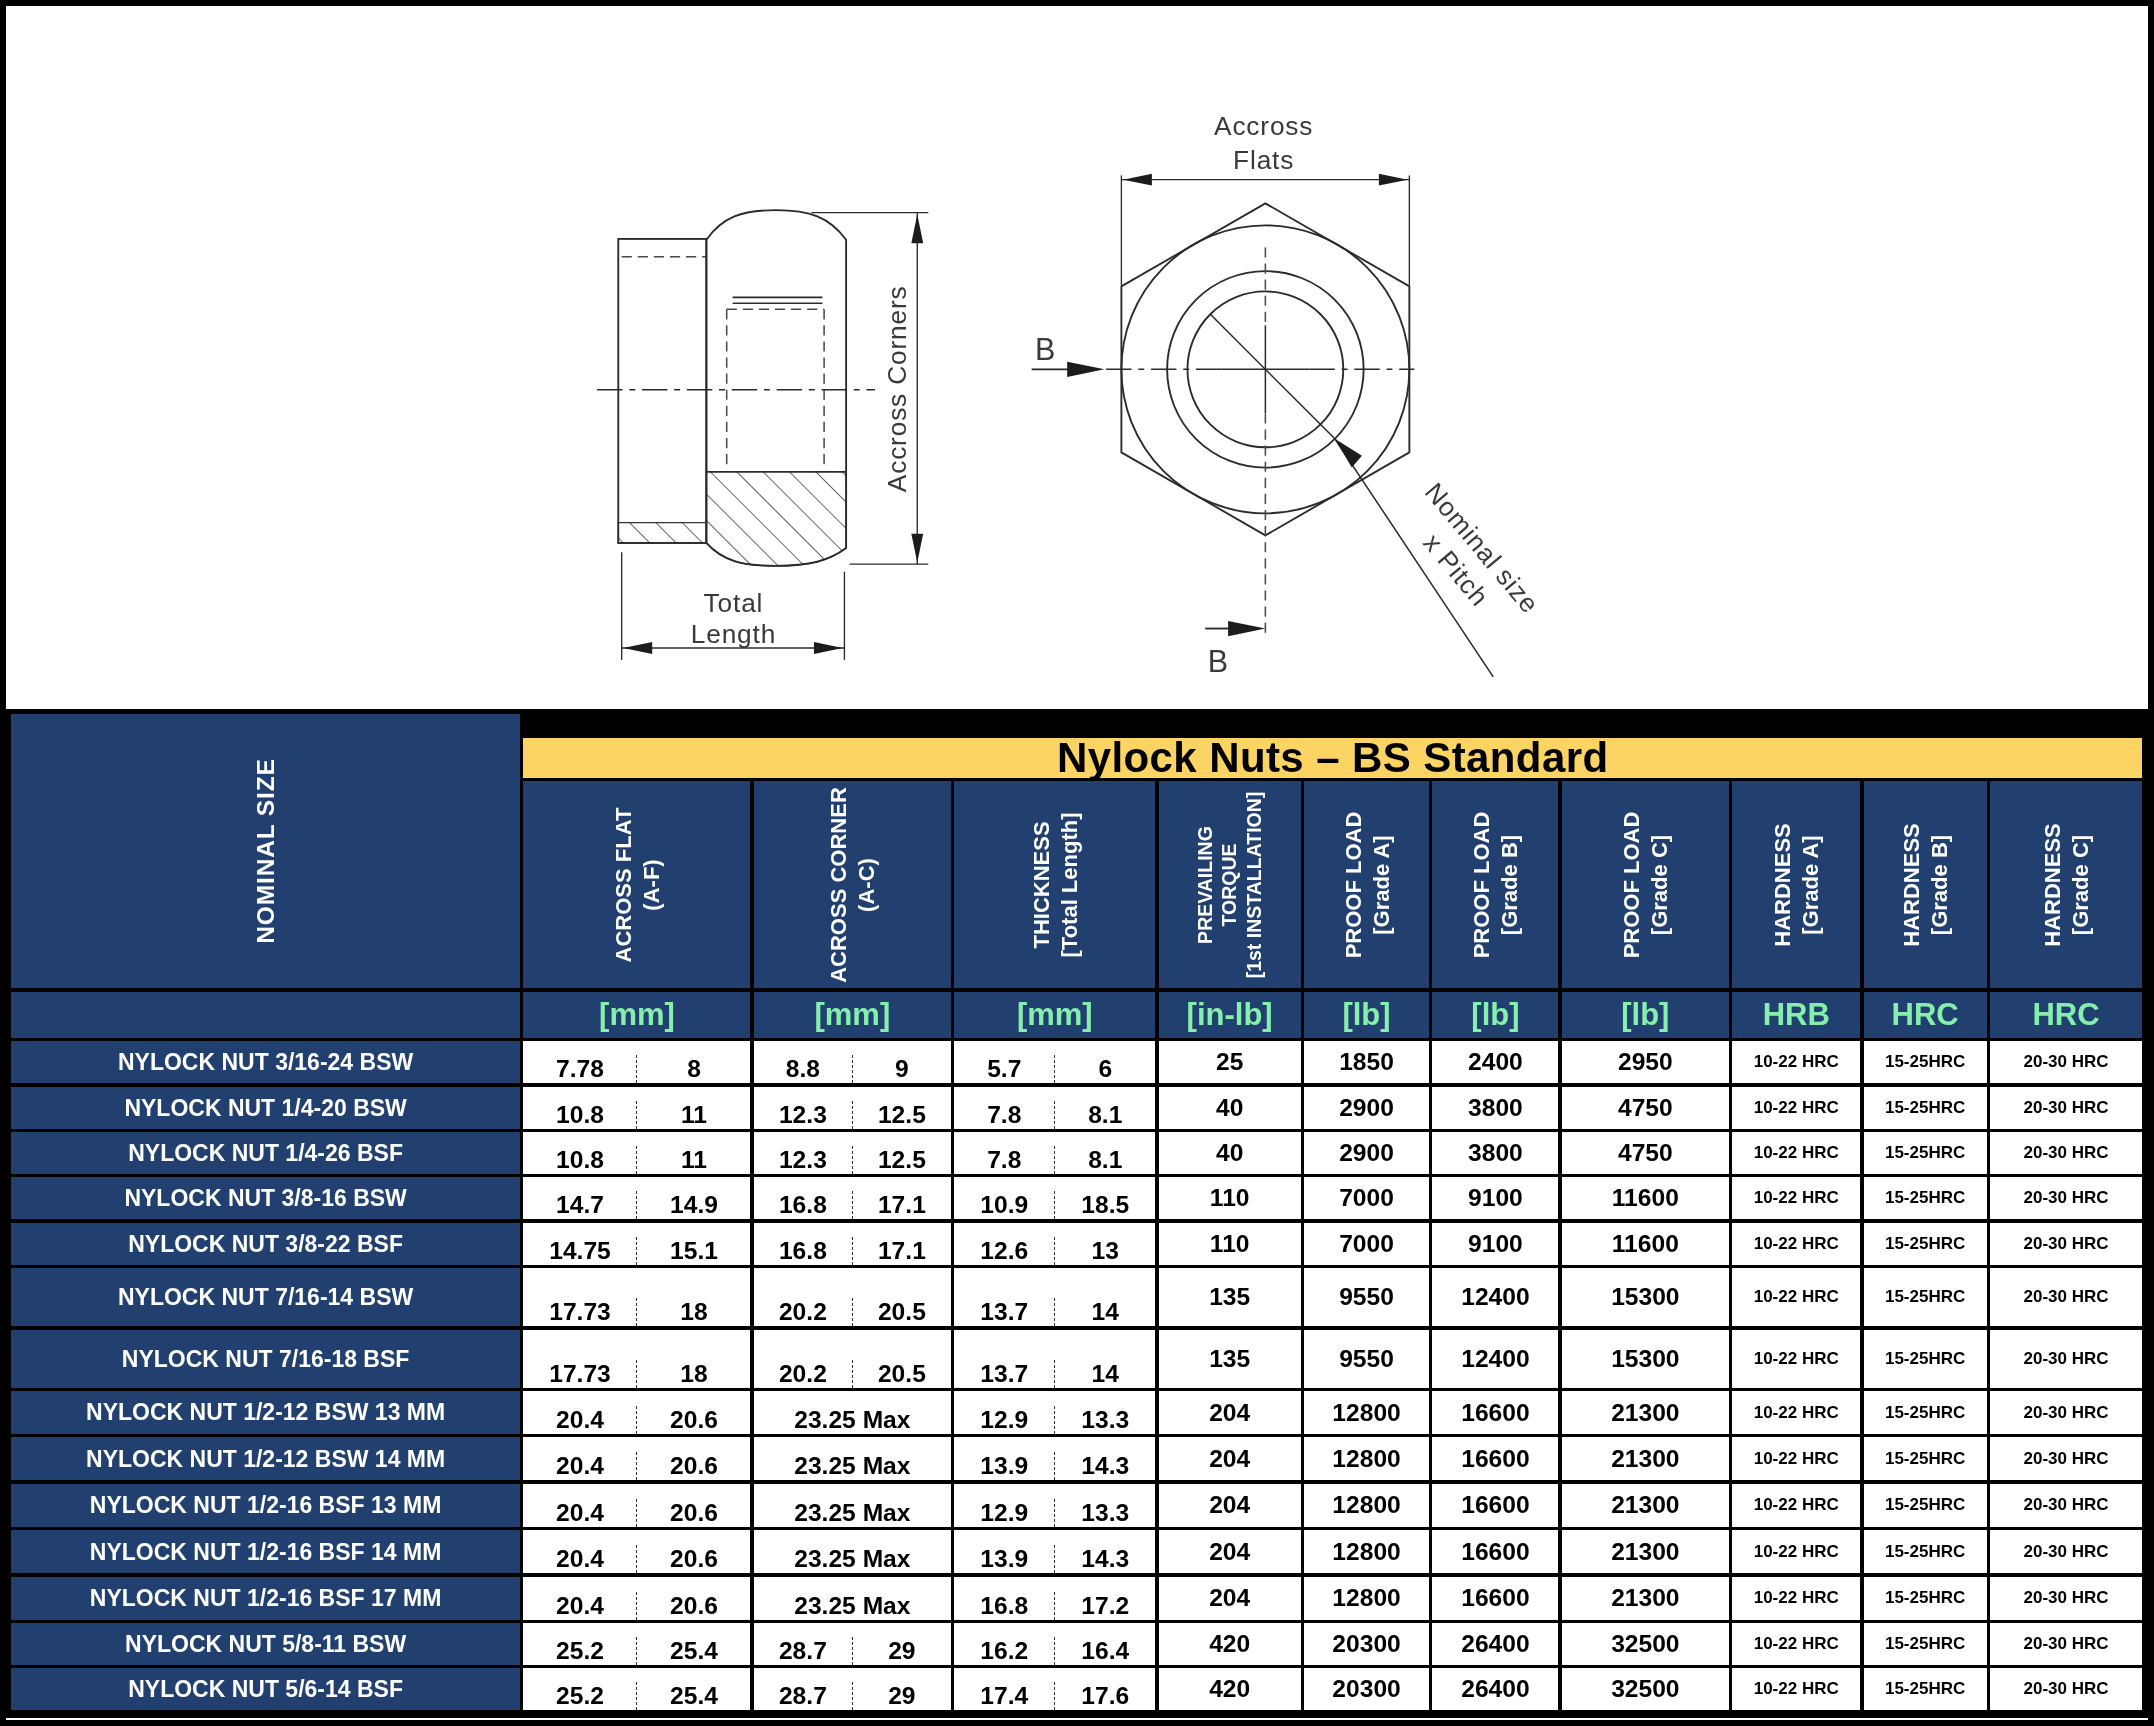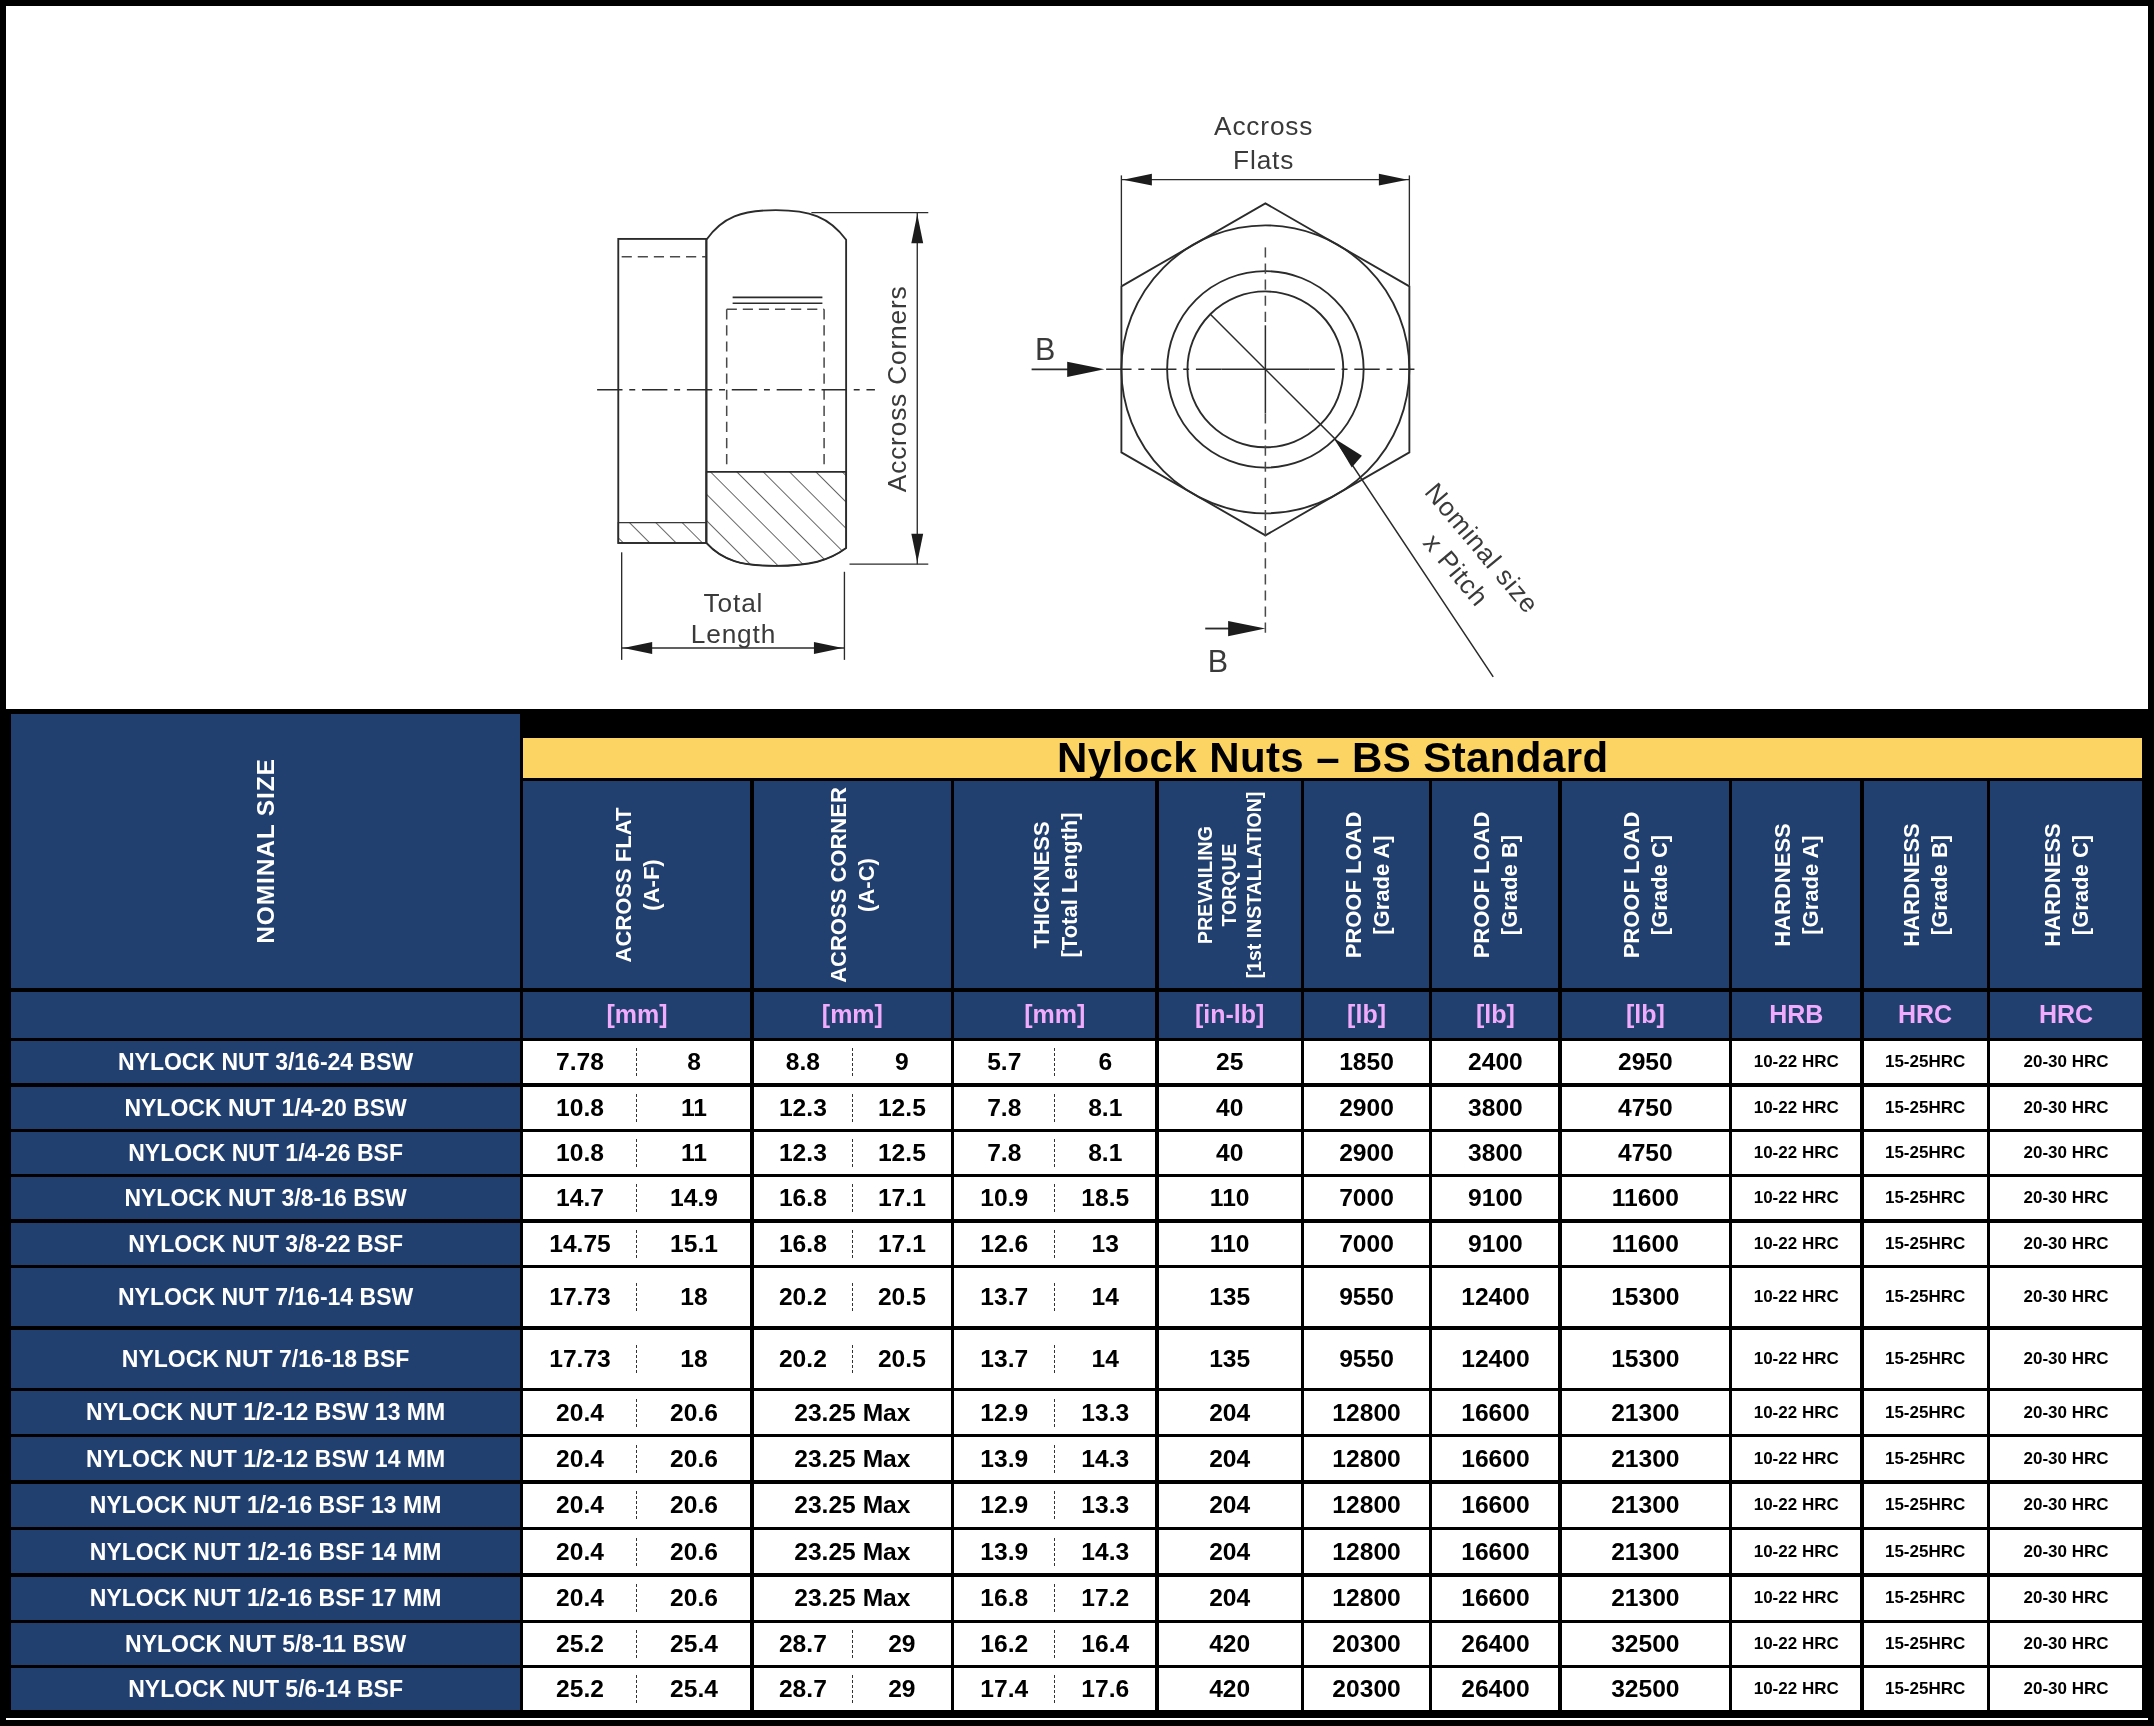--- a/index.html
+++ b/index.html
@@ -27,26 +27,26 @@
   .name-units{grid-area:3/1;}
   .hcell{position:relative;}
   .rot{position:absolute;top:50%;left:50%;transform:translate(-50%,-50%) rotate(-90deg);
        color:#fff;font-weight:bold;font-size:22px;line-height:1.25;text-align:center;white-space:pre-line;width:207px;}
   .rot.small{font-size:19.5px;}
   .rot.big{width:275px;font-size:24.6px;letter-spacing:0.8px;}
   .h2{grid-area:2/2}.h3{grid-area:2/3}.h4{grid-area:2/4}.h5{grid-area:2/5}.h6{grid-area:2/6}
   .h7{grid-area:2/7}.h8{grid-area:2/8}.h9{grid-area:2/9}.h10{grid-area:2/10}.h11{grid-area:2/11}
   .u2{grid-area:3/2}.u3{grid-area:3/3}.u4{grid-area:3/4}.u5{grid-area:3/5}.u6{grid-area:3/6}
   .u7{grid-area:3/7}.u8{grid-area:3/8}.u9{grid-area:3/9}.u10{grid-area:3/10}.u11{grid-area:3/11}
-  .unit{color:#f0abfc;font-weight:bold;font-size:25px;}
+  .unit{color:#86efac;font-weight:bold;font-size:31px;}
   .trow{display:contents;}
   .name{font-weight:bold;font-size:23px;text-align:center;line-height:1.05;}
   .val{font-weight:bold;font-size:24.6px;color:#000;}
   .val.hard{font-size:17px;}
-  .pair{padding:0;align-items:center;}
+  .pair{padding:0;align-items:flex-end;}
   .pair span{flex:1;display:flex;align-items:center;justify-content:center;font-weight:bold;font-size:24.6px;color:#000;}
   .pair .max{border-left:1.7px dashed #333;}
 </style>
 </head>
 <body>
 
 <div class="page">
 
   <div class="drawing">
     <svg viewBox="0 0 2526 830" width="2141" height="703">

